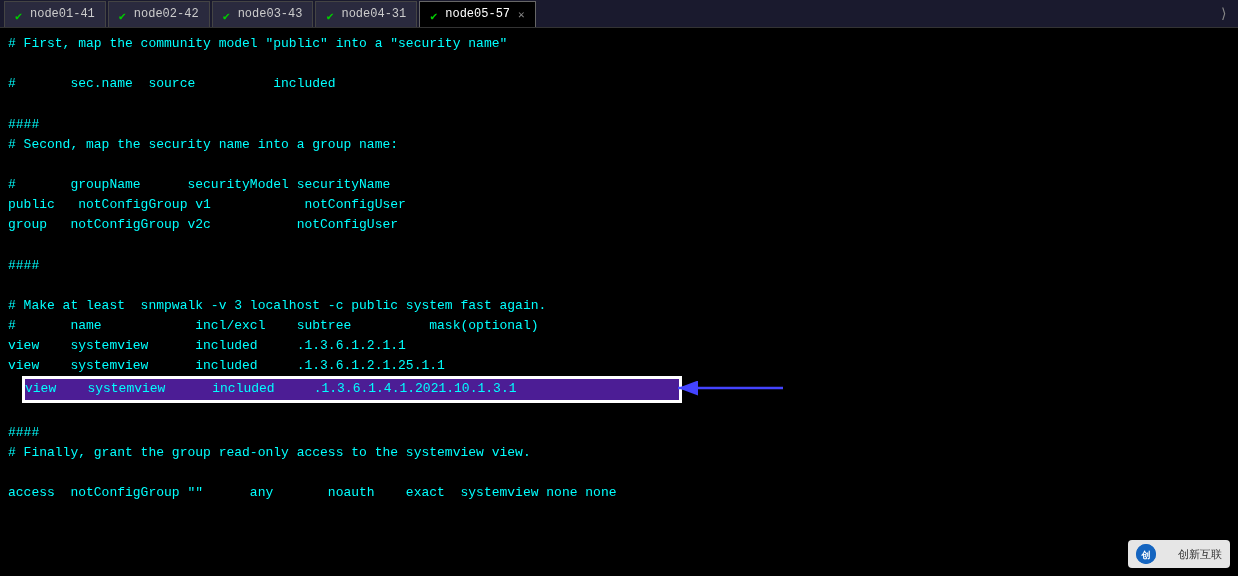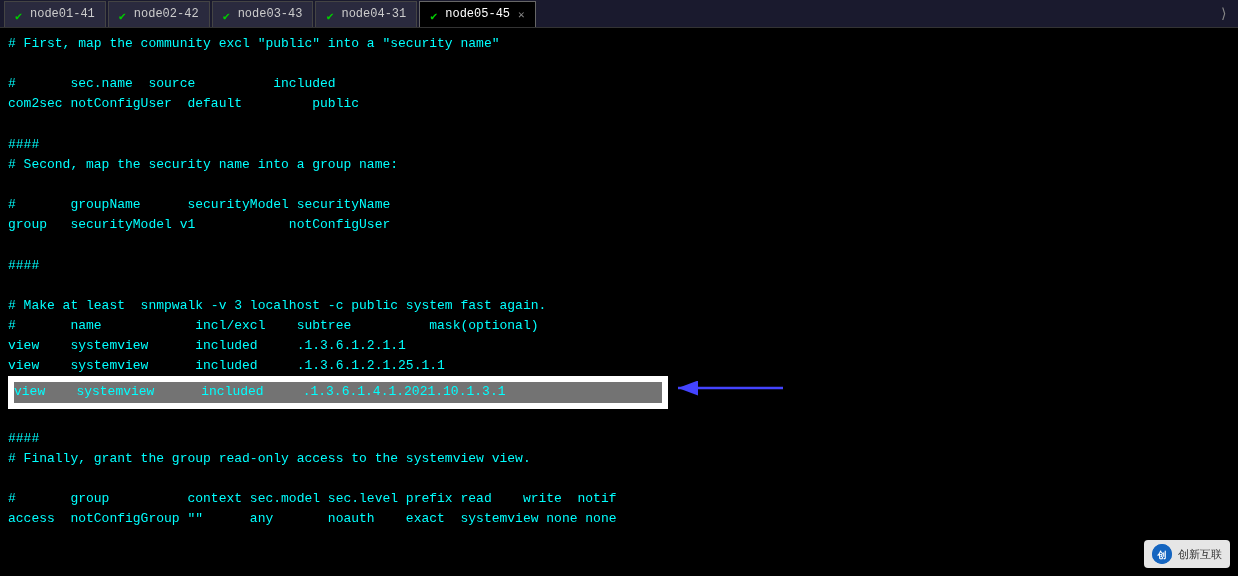--- a/index.html
+++ b/index.html
@@ -128,70 +128,69 @@
   <div class="tab">
     <span class="check-icon" style="color:#00cc00;">✔</span>
     <span>node03-43</span>
   </div>
   <div class="tab">
     <span class="check-icon" style="color:#00cc00;">✔</span>
     <span>node04-31</span>
   </div>
   <div class="tab active">
     <span class="check-icon" style="color:#00cc00;">✔</span>
-    <span>node05-45</span>
+    <span>node05-57</span>
     <span class="close-btn">✕</span>
   </div>
   <div class="tab-spacer"></div>
   <div class="collapse-btn">⟩</div>
 </div>
 
 <div class="terminal">
 
-  <div class="line cyan"># First, map the community excl "public" into a "security name"</div>
+  <div class="line cyan"># First, map the community model "public" into a "security name"</div>
   <div class="line">&nbsp;</div>
   <div class="line cyan">#       sec.name  source          included</div>
-  <div class="line cyan">com2sec notConfigUser  default         public</div>
   <div class="line">&nbsp;</div>
   <div class="line cyan">####</div>
   <div class="line cyan"># Second, map the security name into a group name:</div>
   <div class="line">&nbsp;</div>
   <div class="line cyan">#       groupName      securityModel securityName</div>
-  <div class="line cyan">group   securityModel v1            notConfigUser</div>
+  <div class="line cyan">public   notConfigGroup v1            notConfigUser</div>
+  <div class="line cyan">group   notConfigGroup v2c           notConfigUser</div>
   <div class="line">&nbsp;</div>
   <div class="line cyan">####</div>
   <div class="line">&nbsp;</div>
   <div class="line cyan"># Make at least  snmpwalk -v 3 localhost -c public system fast again.</div>
   <div class="line cyan">#       name            incl/excl    subtree          mask(optional)</div>
   <div class="line cyan">view    systemview      included     .1.3.6.1.2.1.1</div>
   <div class="line cyan">view    systemview      included     .1.3.6.1.2.1.25.1.1</div>
 
   <div style="position:relative;">
-    <div class="line cyan highlighted-line" style="background:#737373; border: 6px solid #ffffff; display:inline-block; min-width: 660px;">view    systemview      included     .1.3.6.1.4.1.2021.10.1.3.1</div>
+    <div class="line cyan highlighted-line" style="background:#4c1d95; border: 3px solid #ffffff; display:inline-block; min-width: 660px; margin-left: 14px;">view    systemview      included     .1.3.6.1.4.1.2021.10.1.3.1</div>
     
     <svg style="position:absolute; left: 665px; top: 2px;" width="120" height="20">
       <defs>
         <marker id="arrowhead" markerWidth="8" markerHeight="6" refX="8" refY="3" orient="auto">
           <polygon points="0 0, 8 3, 0 6" fill="#4444ff"></polygon>
         </marker>
       </defs>
       <line x1="110" y1="10" x2="5" y2="10" stroke="#4444ff" stroke-width="2.5" marker-end="url(#arrowhead)"></line>
     </svg>
   </div>
 
   <div class="line">&nbsp;</div>
   <div class="line cyan">####</div>
   <div class="line cyan"># Finally, grant the group read-only access to the systemview view.</div>
   <div class="line">&nbsp;</div>
-  <div class="line cyan">#       group          context sec.model sec.level prefix read    write  notif</div>
   <div class="line cyan">access  notConfigGroup ""      any       noauth    exact  systemview none none</div>
   <div class="line">&nbsp;</div>
 
   <div class="watermark">
     <div class="watermark-logo">
       <svg width="20" height="20" viewBox="0 0 20 20">
         <circle cx="10" cy="10" r="10" fill="#1565c0"></circle>
         <text x="10" y="14" text-anchor="middle" fill="white" font-size="9" font-family="sans-serif">创</text>
       </svg>
     </div>
-    <span style="color:#333; font-size:11px; font-family:sans-serif;">创新互联</span>
+    <span style="color:#333; font-size:11px; font-family:sans-serif;margin-left:16px;">创新互联</span>
   </div>
 </div>
 
 </body></html>

